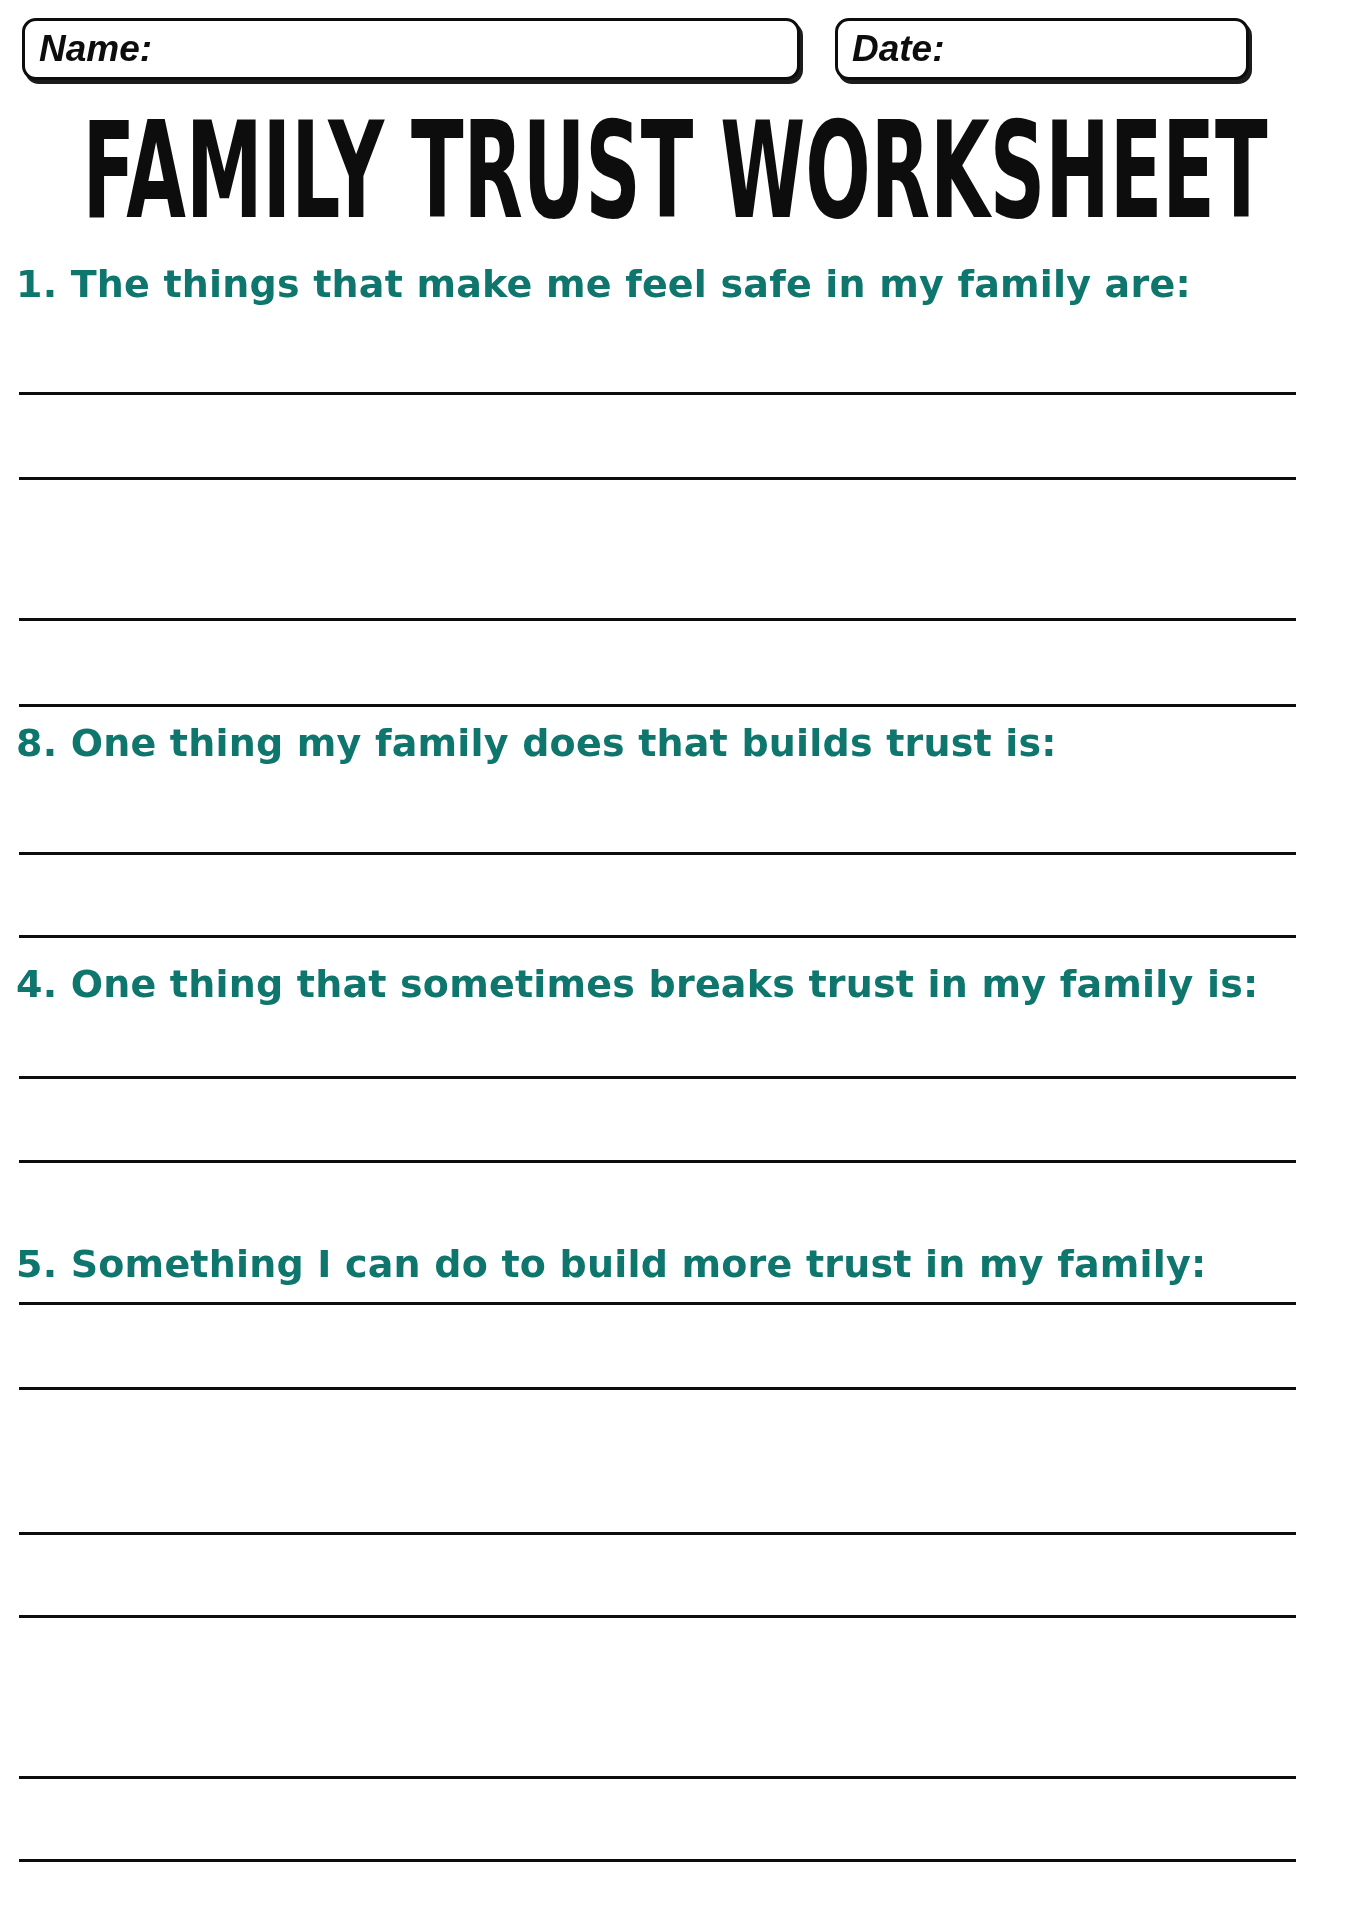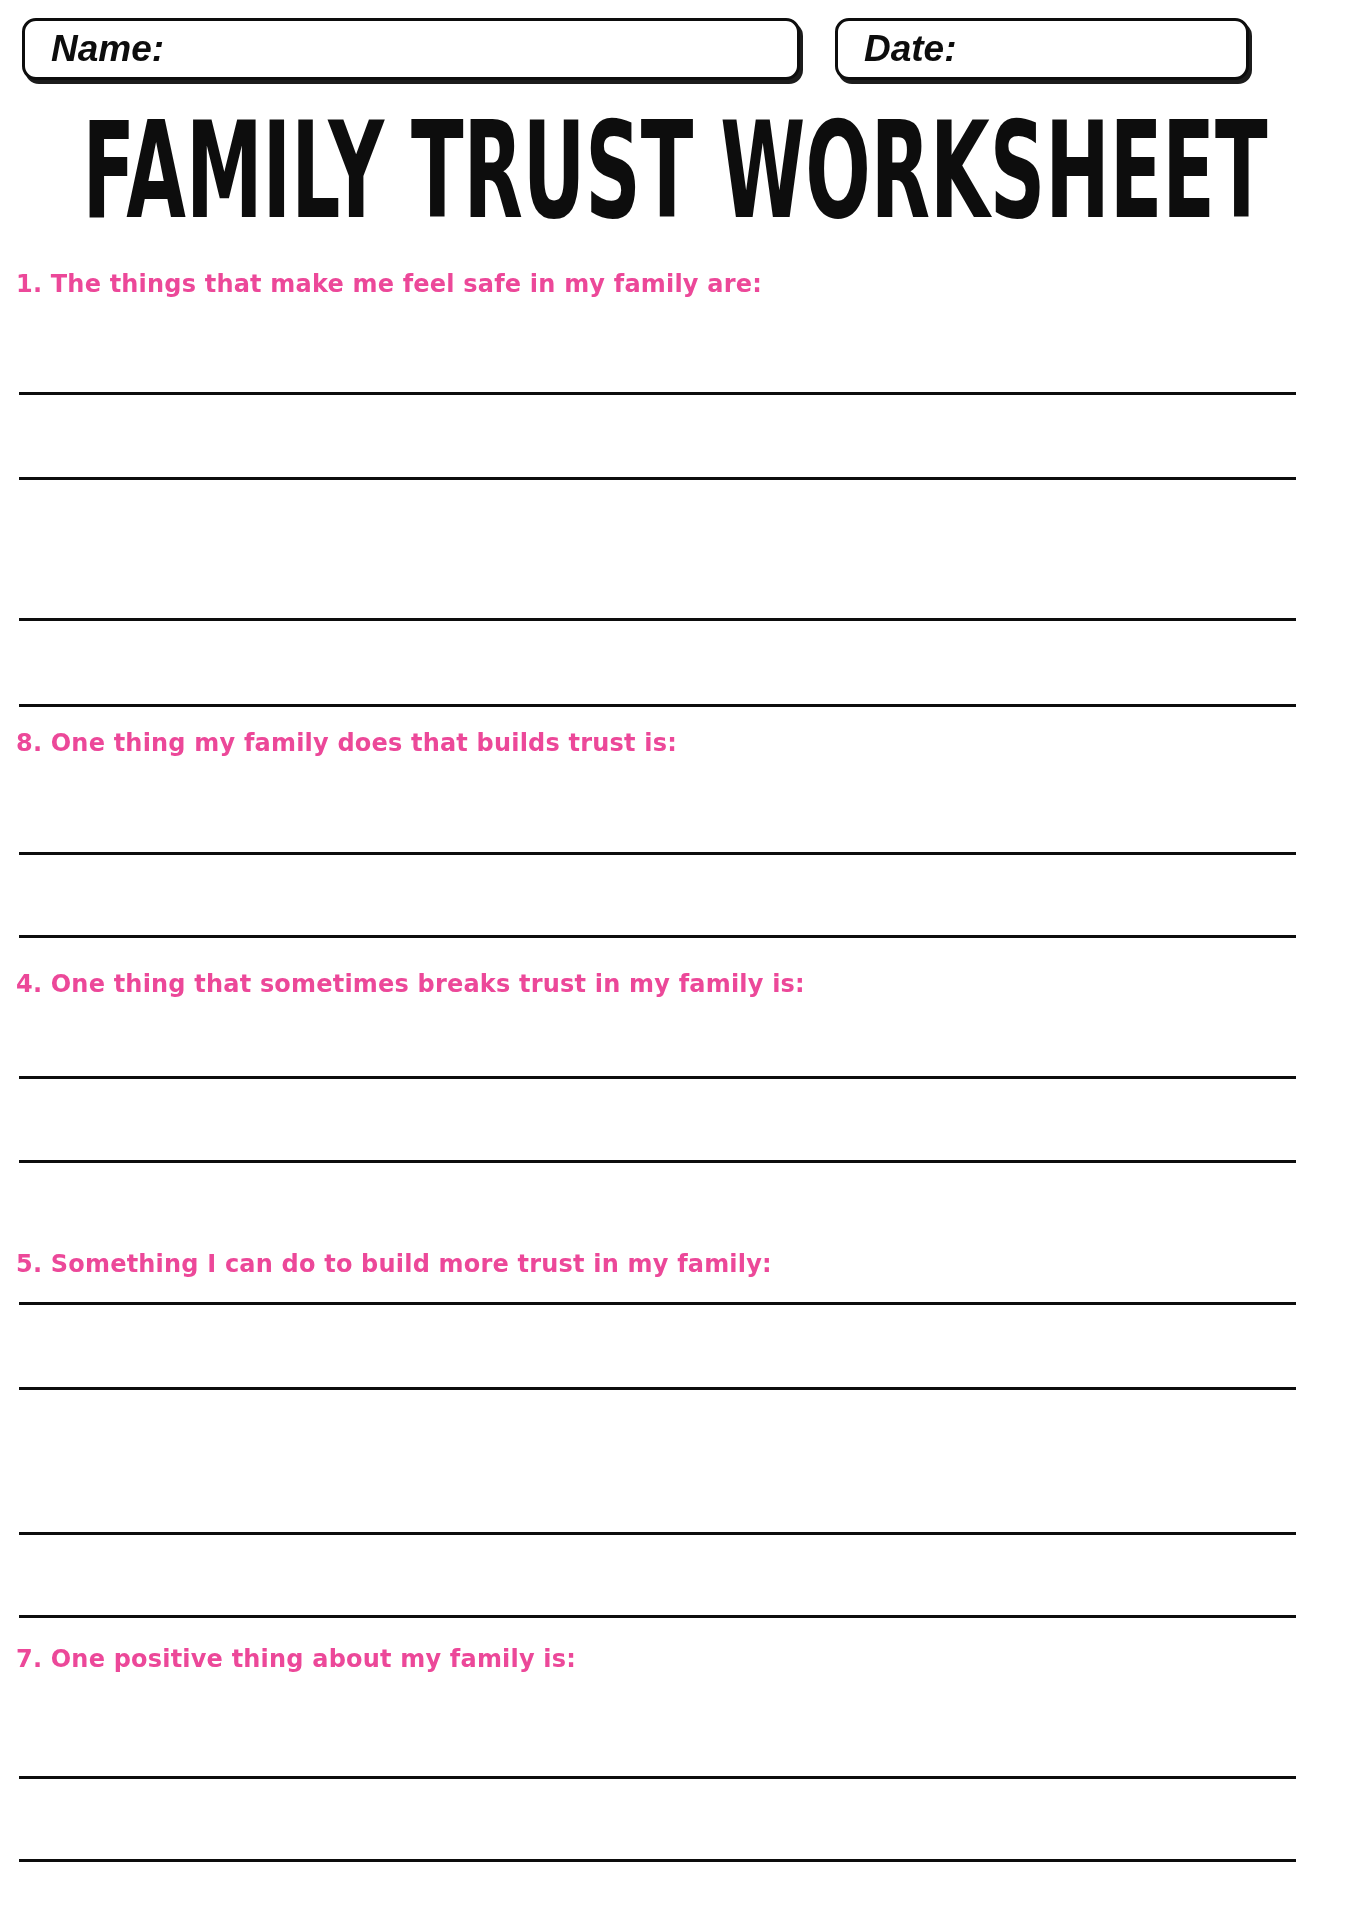--- a/index.html
+++ b/index.html
@@ -22,41 +22,41 @@
     box-shadow: 3px 4px 0 #1c1c1c;
     display: flex;
     align-items: center;
     box-sizing: border-box;
   }
   .field-label {
     font-family: "Liberation Sans", sans-serif;
     font-style: italic;
     font-weight: bold;
     font-size: 37px;
-    padding-left: 26px;
+    padding-left: 14px;
     color: #0d0d0d;
     white-space: nowrap;
   }
   #name-box { left: 22px;  width: 778px; }
   #date-box { left: 835px; width: 414px; }
   #title-svg {
     position: absolute;
     top: 0;
     left: 0;
   }
   .question {
     position: absolute;
     left: 16px;
     width: 1320px;
     font-family: "DejaVu Sans", sans-serif;
     font-weight: bold;
-    font-size: 24px;
+    font-size: 38px;
     line-height: 42px;
     letter-spacing: 0.2px;
-    color: #ec4899;
+    color: #0f766e;
     white-space: nowrap;
   }
   .answer-line {
     position: absolute;
     left: 19px;
     width: 1277px;
     height: 3px;
     background: #0d0d0d;
   }
   .q1 { top: 263px; }
@@ -113,17 +113,16 @@
   <div class="answer-line l7"></div>
   <div class="answer-line l8"></div>
 
   <div class="question q5">5. Something I can do to build more trust in my family:</div>
   <div class="answer-line l9"></div>
   <div class="answer-line l10"></div>
 
   <div class="answer-line l11"></div>
   <div class="answer-line l12"></div>
 
-  <div class="question q7">7. One positive thing about my family is:</div>
   <div class="answer-line l13"></div>
   <div class="answer-line l14"></div>
 
 </div>
 
 </body></html>

